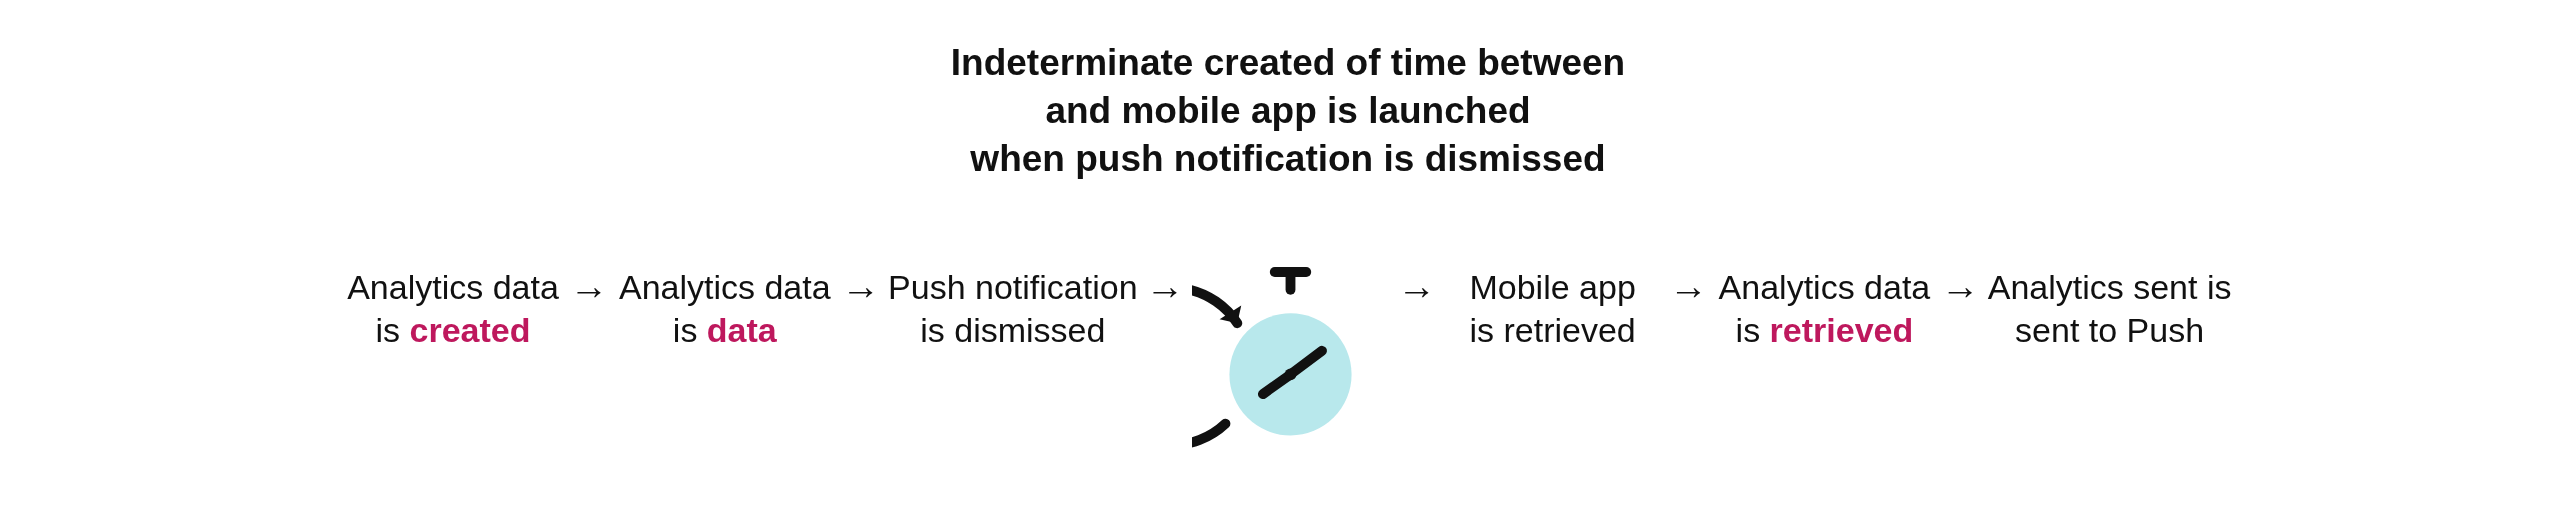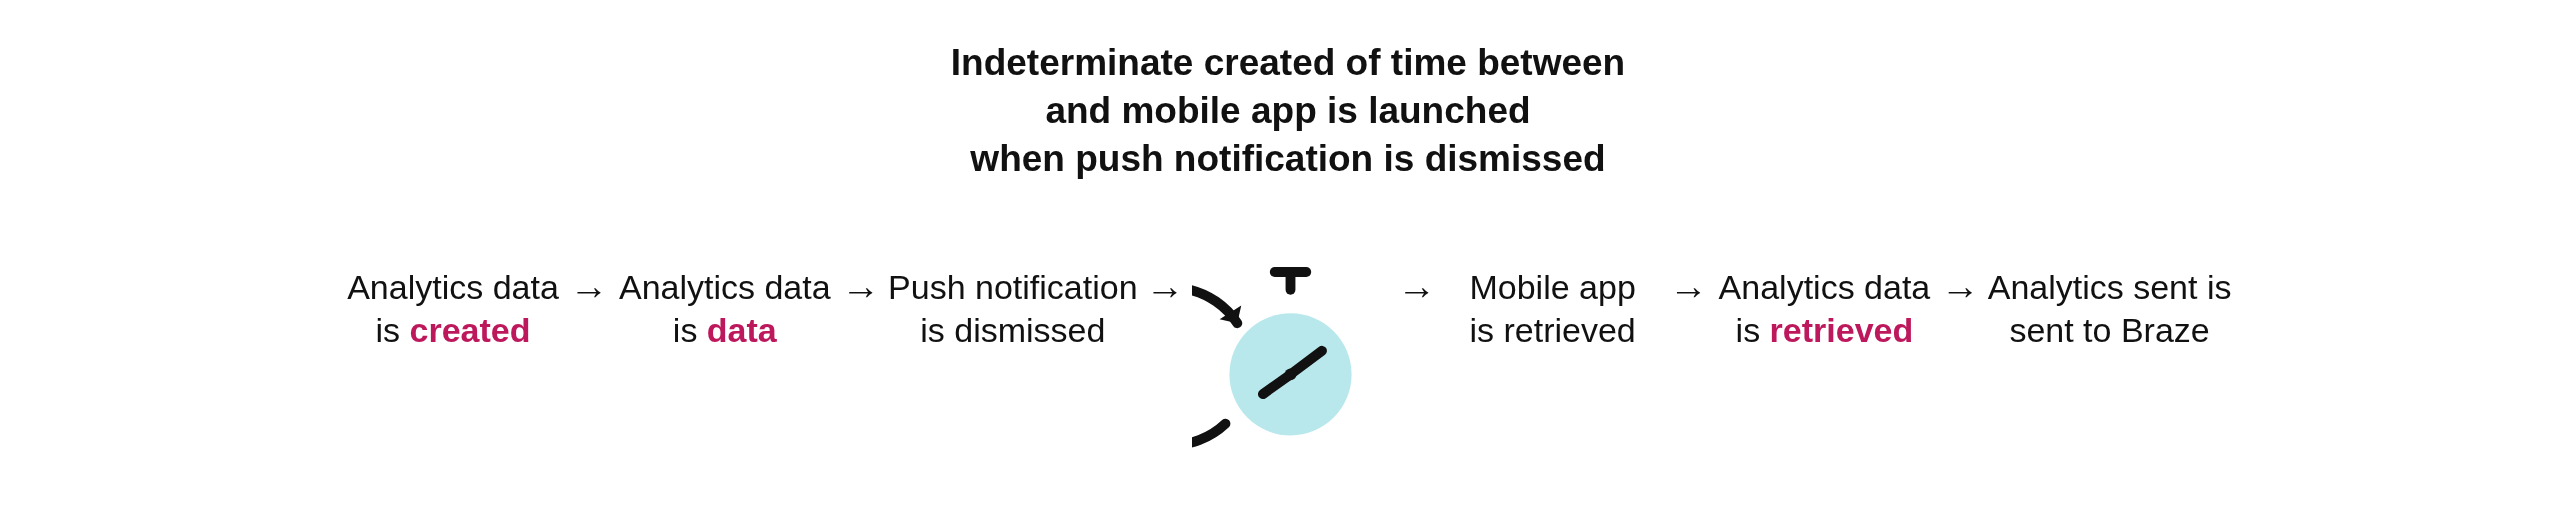--- a/index.html
+++ b/index.html
@@ -136,18 +136,18 @@
     <span class="l">
       <span>is </span><b class="highlight">retrieved</b><span></span>
     </span>
   </div>
 
   <div class="arrow">→</div>
 
   <div class="step">
     <span class="l">Analytics sent is</span>
     <span class="l">
-      <span>sent to Braze</span><b class="highlight"></b><span></span>
+      <span>sent to Push</span><b class="highlight"></b><span></span>
     </span>
   </div>
 
 </div>
 
 
 </body></html>

